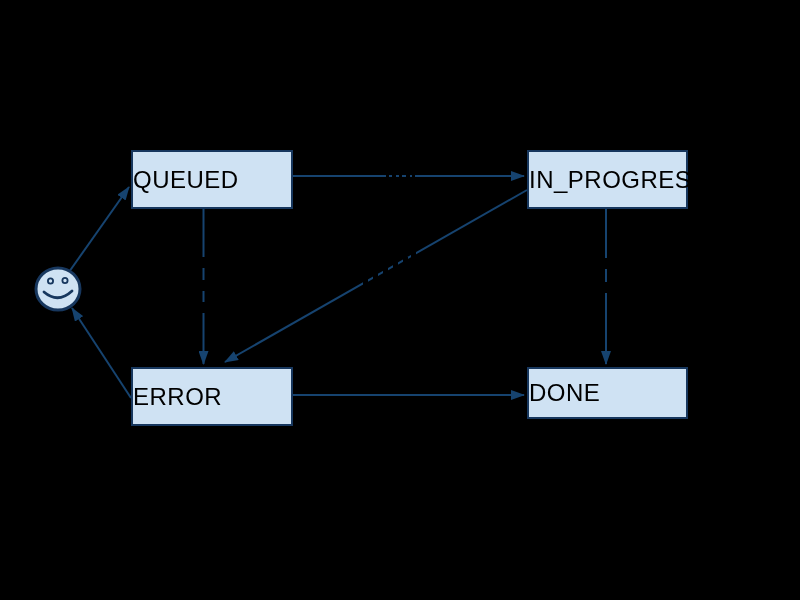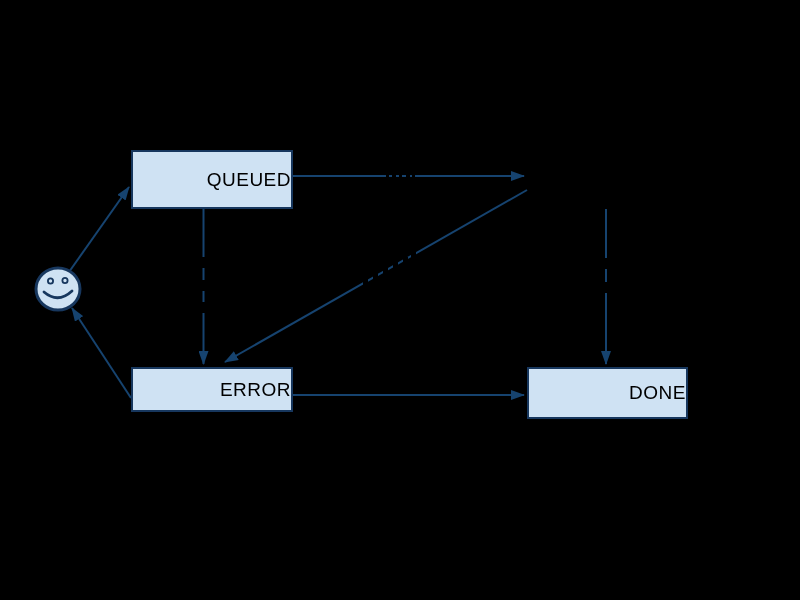--- a/index.html
+++ b/index.html
@@ -15,28 +15,28 @@
     overflow: hidden;
     font-family: "Liberation Sans", sans-serif;
   }
   .node-box {
     position: absolute;
     box-sizing: border-box;
     background: #cfe2f3;
     border: 2px solid #17375e;
     display: flex;
     align-items: center;
-    justify-content: flex-end;
-    font-size: 19px;
+    justify-content: flex-start;
+    font-size: 24px;
     color: #000000;
     letter-spacing: 0.5px;
   }
   #node-queued      { left: 131px; top: 150px; width: 162px; height: 59px; }
   #node-in-progress { left: 527px; top: 150px; width: 161px; height: 59px; }
-  #node-error       { left: 131px; top: 367px; width: 162px; height: 45px; }
+  #node-error       { left: 131px; top: 367px; width: 162px; height: 59px; }
   #node-done        { left: 527px; top: 367px; width: 161px; height: 52px; }
   #edge-layer {
     position: absolute;
     left: 0; top: 0;
     width: 800px; height: 600px;
     pointer-events: none;
   }
   .edge-line   { stroke: #16436f; stroke-width: 2; fill: none; }
   .node-shape  { fill: #cfe2f3; stroke: #17375e; }
   .face-detail { stroke: #17375e; fill: none; }
@@ -90,20 +90,23 @@
       <circle class="face-detail" cx="50.5" cy="281" r="2.6" stroke-width="1.8"></circle>
       <circle class="face-detail" cx="65" cy="280.5" r="2.6" stroke-width="1.8"></circle>
       <path class="face-detail" d="M44,292 Q58,304 72,291" stroke-width="2.8" stroke-linecap="round"></path>
     </g>
   </svg>
 
   <div id="node-queued" class="node-box">
     <span>QUEUED</span>
   </div>
 
+  <div id="node-in-progress" class="node-box">
+    <span>IN_PROGRESS</span>
+  </div>
 
   <div id="node-error" class="node-box">
     <span>ERROR</span>
   </div>
 
   <div id="node-done" class="node-box">
     <span>DONE</span>
   </div>
 
 </div>

